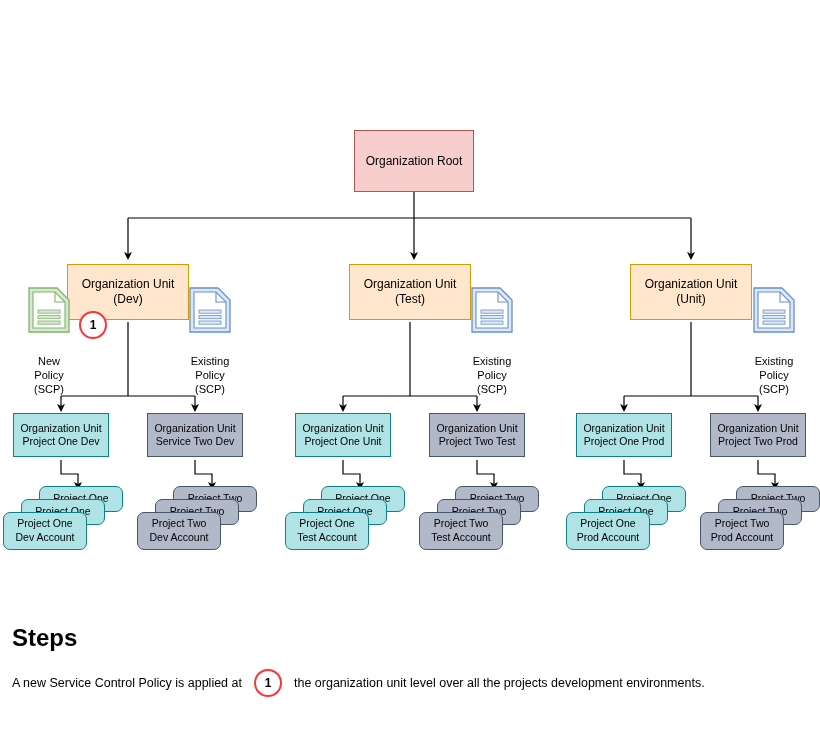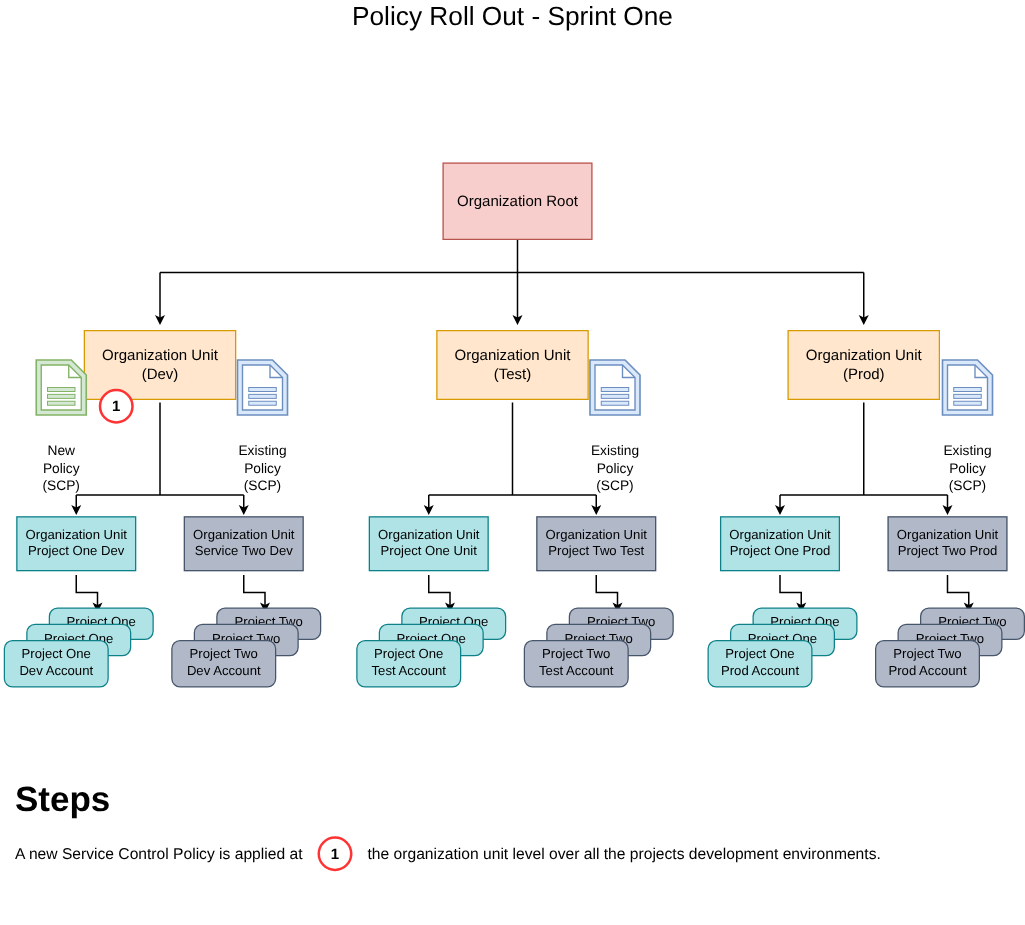--- a/index.html
+++ b/index.html
@@ -65,41 +65,40 @@
   .badge{
     position:absolute;width:28px;height:28px;border-radius:50%;
     background:#ffffff;border:2px solid #ff3333;
     display:flex;align-items:center;justify-content:center;
     font-size:12px;font-weight:bold;color:#000;box-sizing:border-box;
   }
 
   
   .steps-head{
     position:absolute;left:12px;top:624px;
-    font-size:28px;font-weight:bold;color:#000;
+    font-size:24px;font-weight:bold;color:#000;
   }
   .steps-row{
     position:absolute;left:12px;top:668px;width:790px;height:30px;
     display:flex;align-items:center;font-size:12.5px;
   }
   .steps-row .seg{white-space:pre;}
   .steps-badge{
     width:28px;height:28px;border-radius:50%;
     background:#fff;border:2px solid #ff3333;
     display:flex;align-items:center;justify-content:center;
     font-size:12px;font-weight:bold;box-sizing:border-box;
     margin:0 12px;flex:none;
   }
 </style>
 </head>
 <body>
 
 <div id="canvas">
 
-  <div class="title">Policy Roll Out - Sprint One</div>
 
   <svg class="wires" viewBox="0 0 820 740">
     <defs>
       <marker id="ah" markerWidth="10" markerHeight="10" refX="5" refY="5" orient="auto" markerUnits="userSpaceOnUse">
         <path d="M1,1 L9,5 L1,9 L3,5 Z" fill="#000"></path>
       </marker>
     </defs>
     <g stroke="#000" stroke-width="1.2" fill="none">
 
       <path d="M414,192 L414,218"></path>
@@ -261,21 +260,21 @@
       <span>Project Two</span>
     </div>
     <div class="card card-slate c3">
       <span>Project Two</span>
       <span>Test Account</span>
     </div>
   </div>
 
   <div class="node ou-node" style="left:630px;top:264px;">
     <span>Organization Unit</span>
-    <span>(Prod)</span>
+    <span>(Unit)</span>
   </div>
 
   <div class="policy" style="left:737px;top:286px;">
     <svg class="glyph" width="44" height="48" viewBox="0 0 44 48">
       <path d="M2,2 L30,2 L42,14 L42,46 L2,46 Z" fill="#dae8fc" stroke="#6c8ebf" stroke-width="1.3"></path>
       <path d="M6,6 L28,6 L38,16 L38,42 L6,42 Z" fill="#ffffff" stroke="#6c8ebf" stroke-width="1.1"></path>
       <path d="M28,6 L28,16 L38,16" fill="none" stroke="#6c8ebf" stroke-width="1.1"></path>
       <rect x="11" y="24" width="22" height="3.2" fill="#dae8fc" stroke="#6c8ebf" stroke-width="0.8"></rect>
       <rect x="11" y="29.5" width="22" height="3.2" fill="#dae8fc" stroke="#6c8ebf" stroke-width="0.8"></rect>
       <rect x="11" y="35" width="22" height="3.2" fill="#dae8fc" stroke="#6c8ebf" stroke-width="0.8"></rect>

